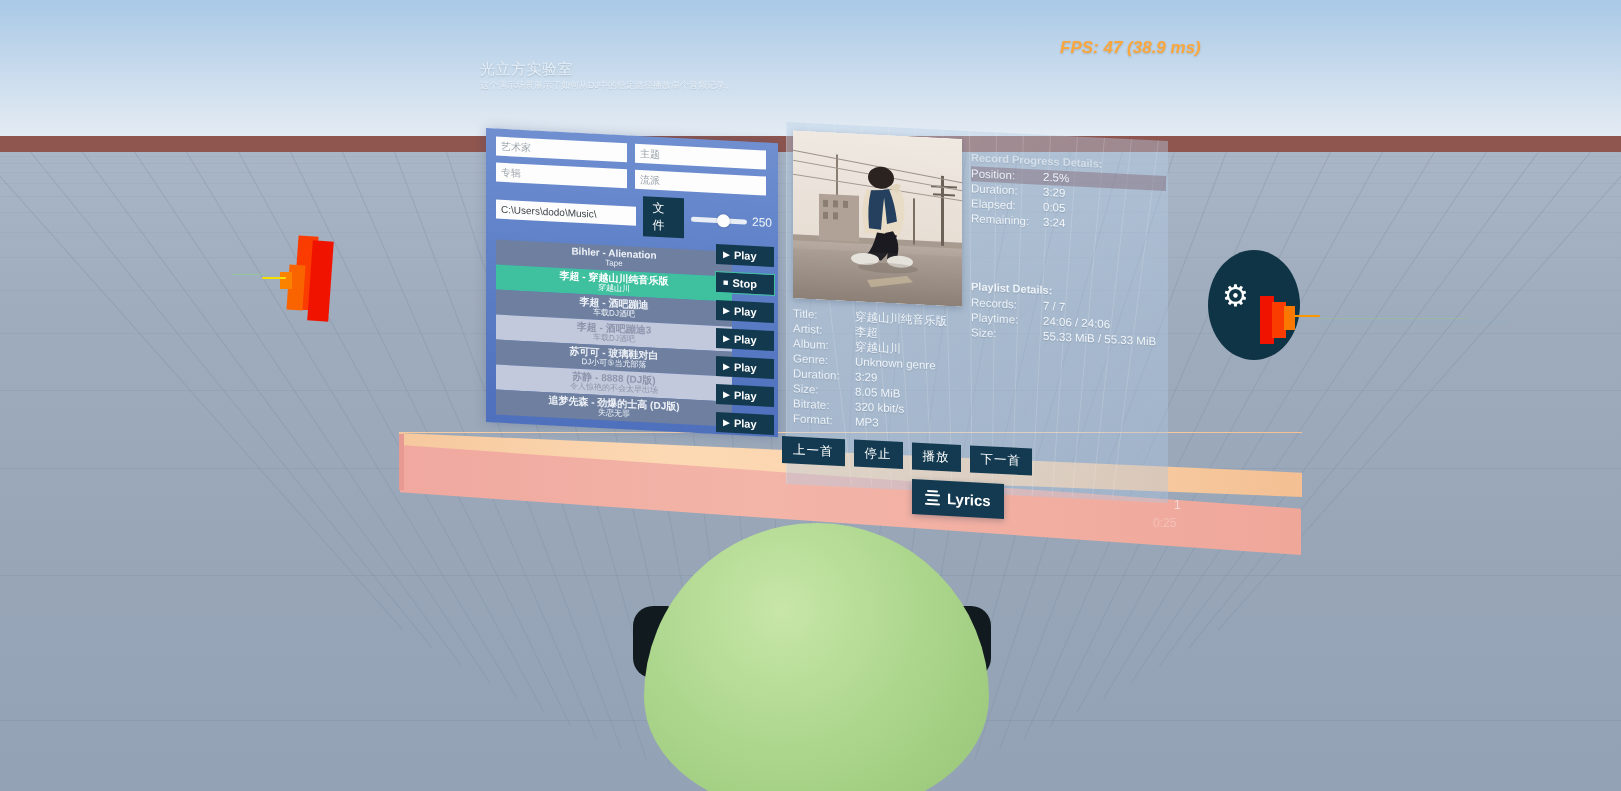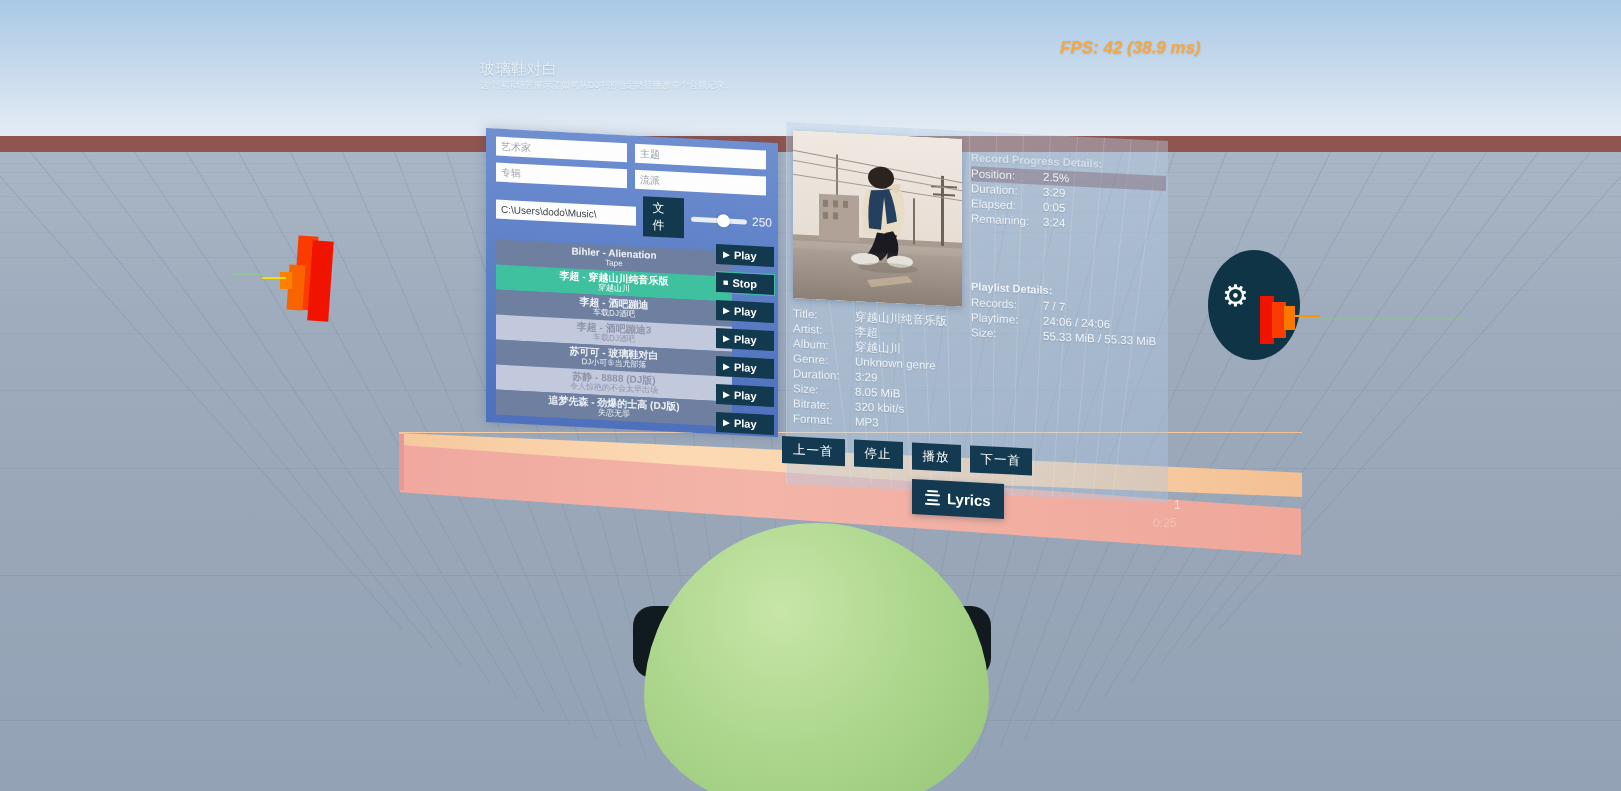--- a/index.html
+++ b/index.html
@@ -358,23 +358,23 @@
 
   <div>
     <div class="avatar-ear" style="left:633px;top:606px;width:40px;height:72px;border-radius:20px 6px 6px 20px;"></div>
     <div class="avatar-ear" style="left:951px;top:606px;width:40px;height:72px;border-radius:6px 20px 20px 6px;"></div>
     <div class="avatar-head" style="left:644px;top:523px;width:345px;height:290px;"></div>
   </div>
 
   <div class="floor-stamp" style="left:1174px;top:498px;">1</div>
   <div class="floor-stamp" style="left:1153px;top:516px;opacity:.45;">0:25</div>
 
-  <div class="scene-title">玻璃鞋对白</div>
+  <div class="scene-title">光立方实验室</div>
   <div class="scene-sub">这个演示场景展示了如何从DJ中的给定路径播放单个音频记录。</div>
-  <div class="fps">FPS: 42 (38.9 ms)</div>
+  <div class="fps">FPS: 47 (38.9 ms)</div>
 
   <div id="glass">
     <div id="glass-streaks">
         <div class="glass-streak" style="left: 20px; transform: rotate(-7deg);"></div>
         <div class="glass-streak" style="left: 47px; transform: rotate(-5.9deg);"></div>
         <div class="glass-streak" style="left: 74px; transform: rotate(-4.8deg);"></div>
         <div class="glass-streak" style="left: 101px; transform: rotate(-3.7deg);"></div>
         <div class="glass-streak" style="left: 128px; transform: rotate(-2.6deg);"></div>
         <div class="glass-streak" style="left: 155px; transform: rotate(-1.5deg);"></div>
         <div class="glass-streak" style="left: 182px; transform: rotate(-0.4deg);"></div>

